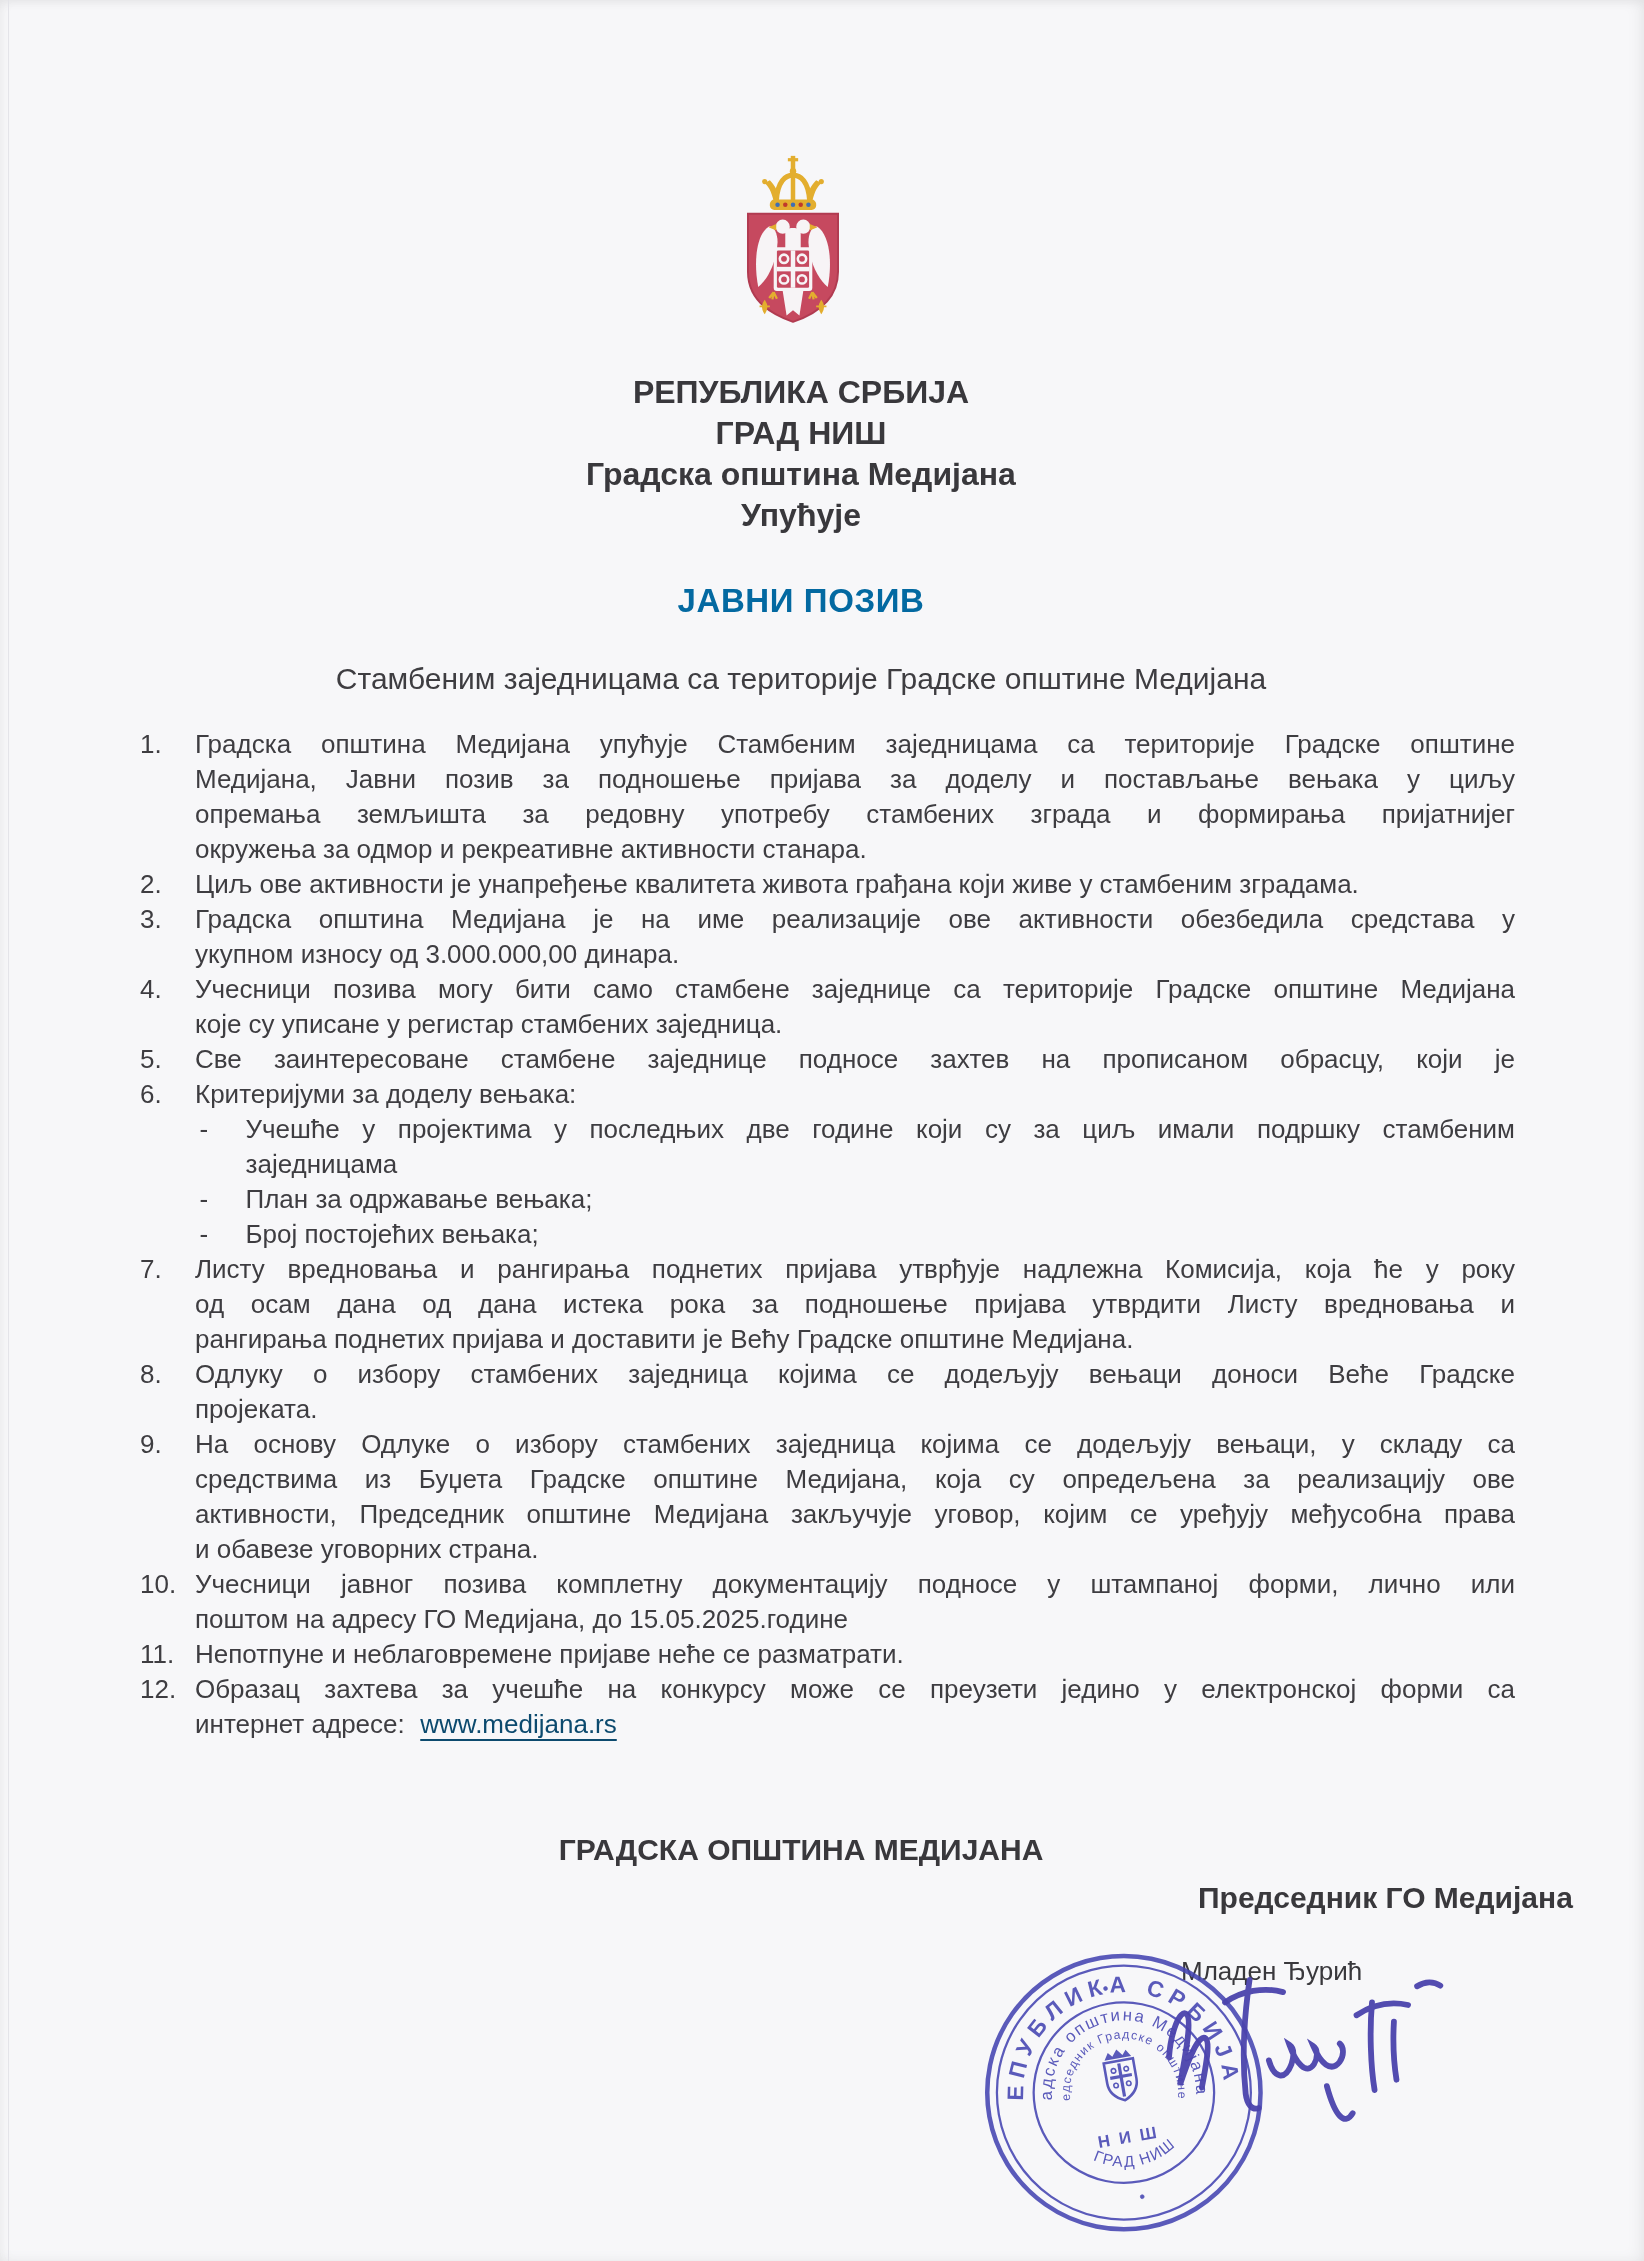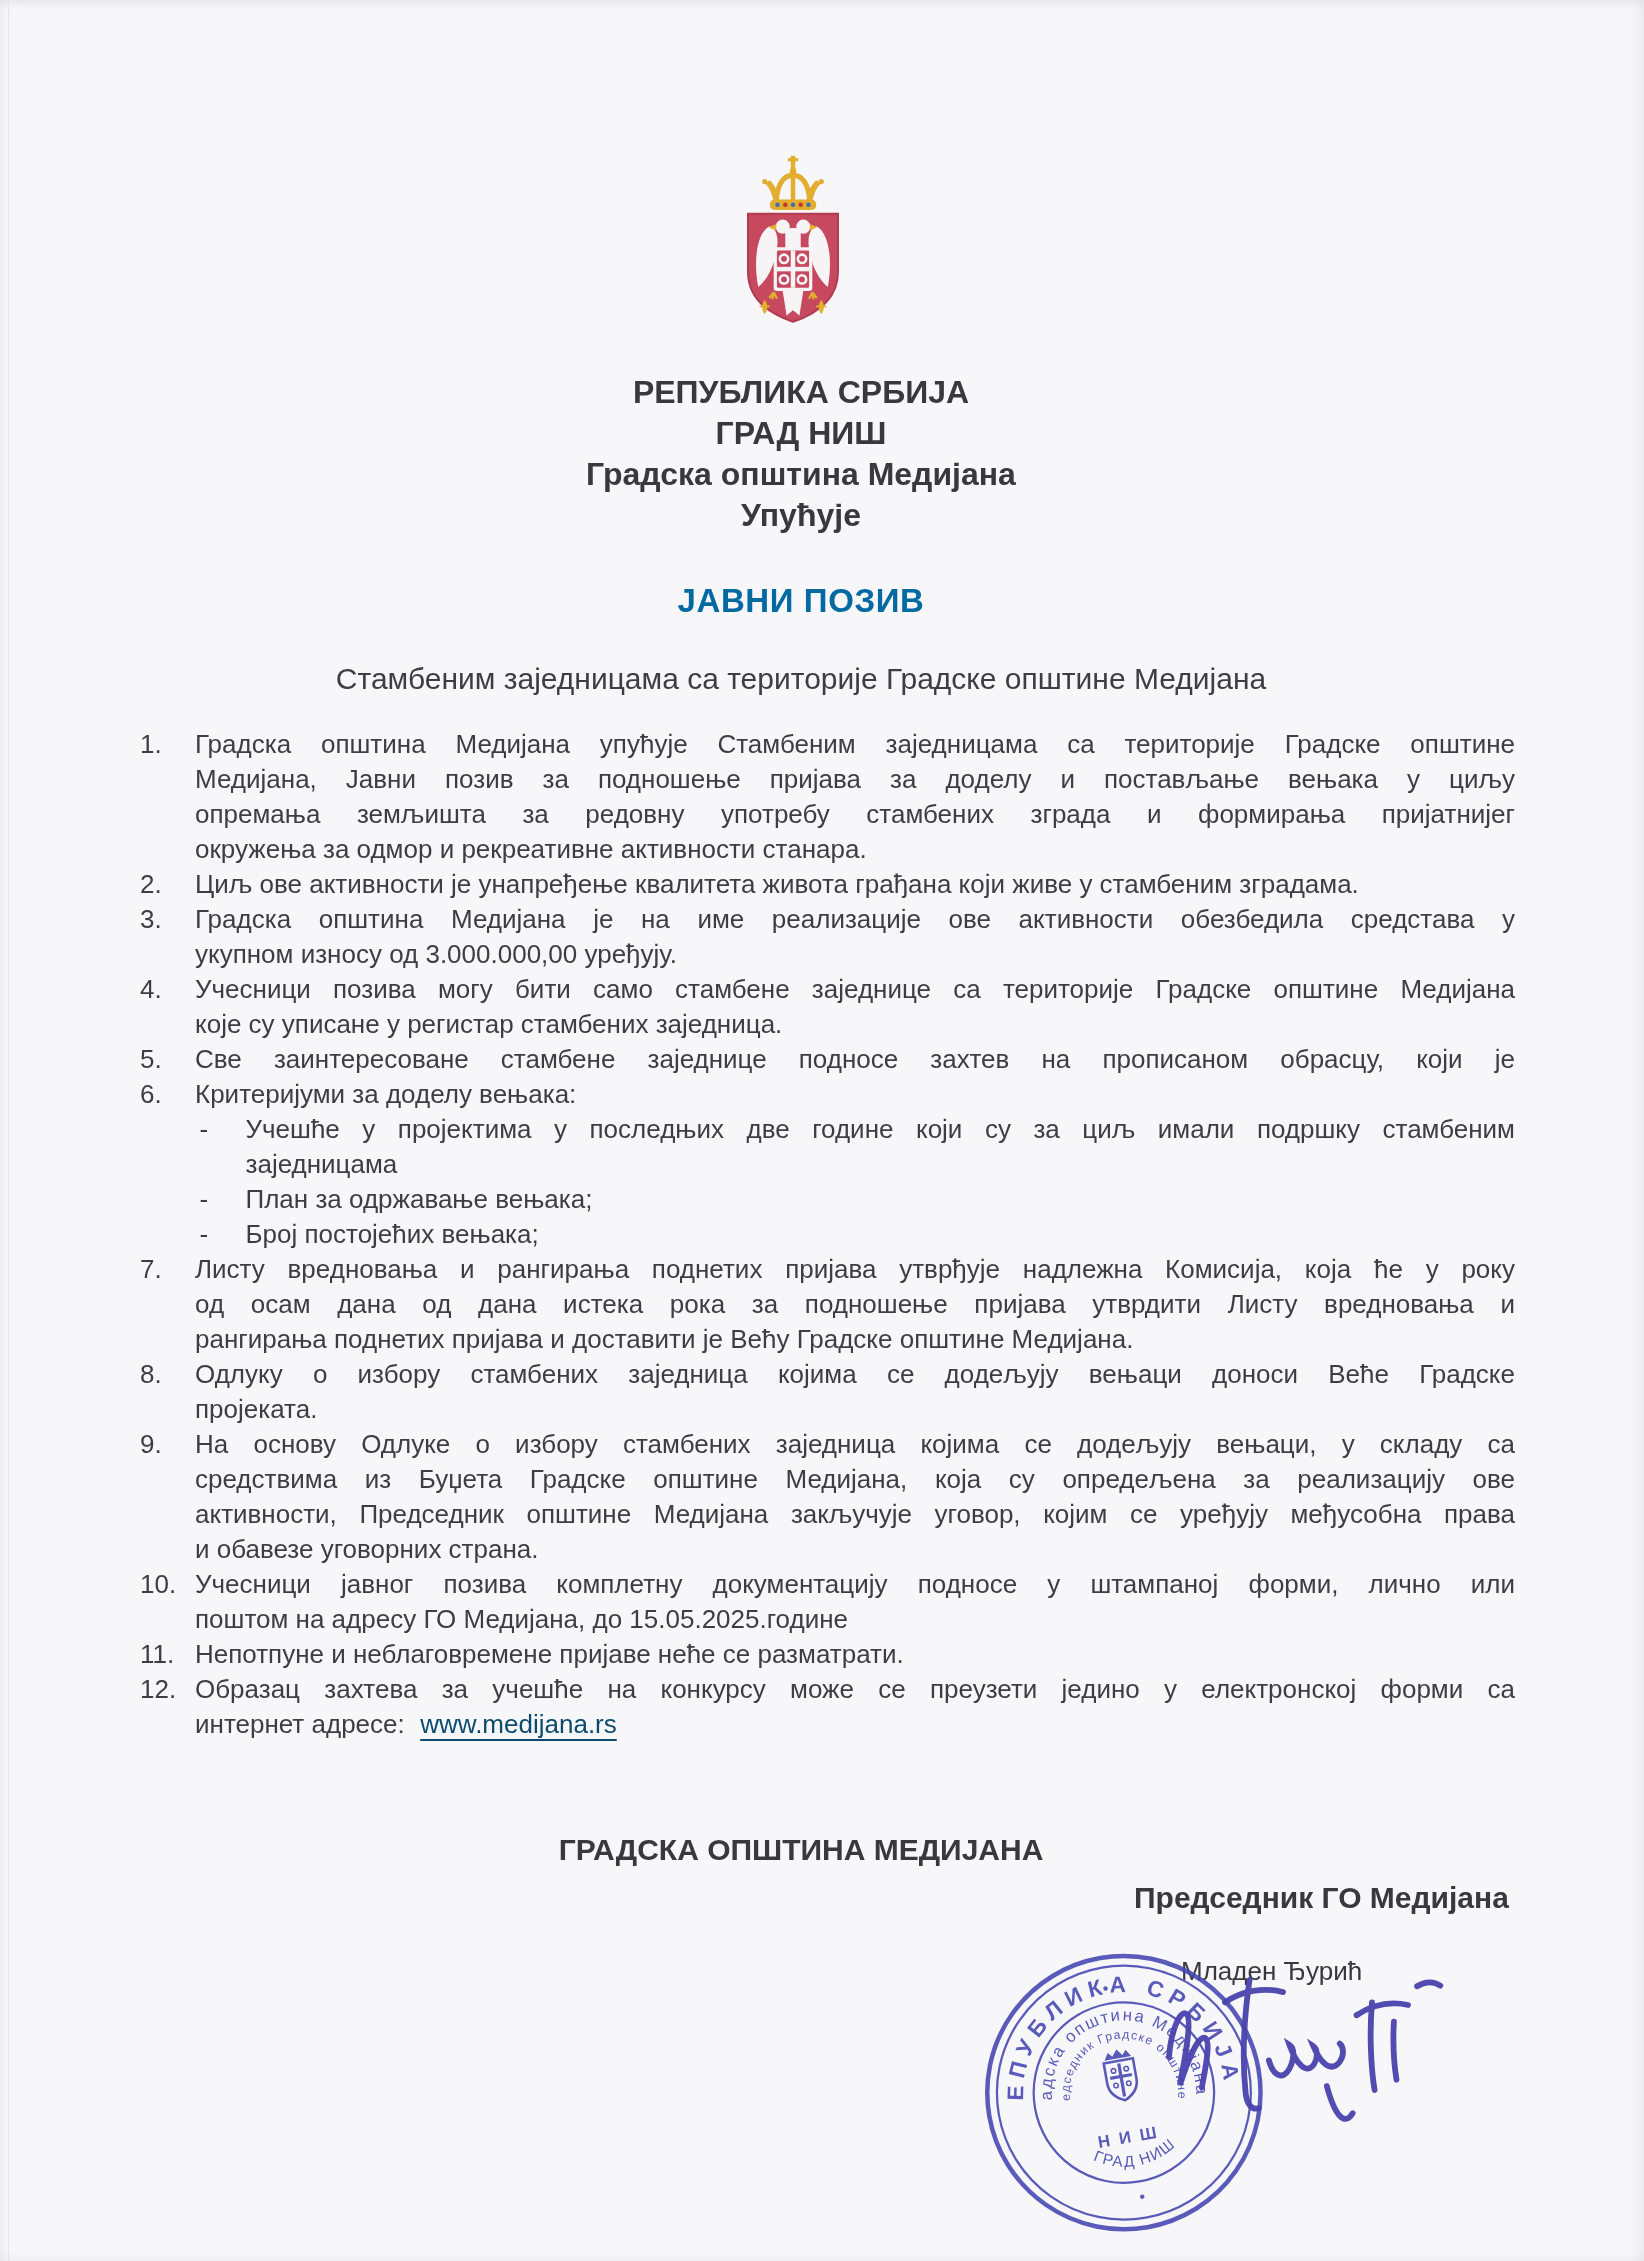--- a/index.html
+++ b/index.html
@@ -35,21 +35,21 @@
   .ll{display:block;text-align:left;}
   .subrow{display:flex;margin-left:4.5px;}
   .dash{flex:0 0 46px;}
   .subtxt{flex:1;min-width:0;}
 
   .link{
     color:#0c4a6e;text-decoration:underline;text-decoration-thickness:1.9px;
     text-underline-offset:5.8px;margin-left:15.5px;cursor:pointer;
   }
 
-  .sig-title{position:absolute;left:1134px;top:1881px;font-weight:700;font-size:30px;color:#39383c;}
+  .sig-title{position:absolute;left:1198px;top:1881px;font-weight:700;font-size:30px;color:#39383c;}
   .sig-name{position:absolute;left:1181px;top:1956px;font-weight:400;font-size:26px;color:#39383c;}
 
   .stampsvg{position:absolute;left:966px;top:1925px;}
   .stamp-ink{stroke:#4545b2;}
   .stamp-text{fill:#4545b2;font-family:"Liberation Sans",sans-serif;}
 </style>
 </head>
 <body>
 
 <div class="page">
@@ -122,21 +122,21 @@
     <li class="item">
       <span class="num">2.</span>
       <span class="txt">
           <span class="ll">Циљ ове активности је унапређење квалитета живота грађана који живе у стамбеним зградама.</span>
         </span>
     </li>
     <li class="item">
       <span class="num">3.</span>
       <span class="txt">
         <span class="jl">Градска општина Медијана је на име реализације ове активности обезбедила средстава у</span>
-        <span class="ll">укупном износу од 3.000.000,00 уређују.</span>
+        <span class="ll">укупном износу од 3.000.000,00 динара.</span>
       </span>
     </li>
     <li class="item">
       <span class="num">4.</span>
       <span class="txt">
         <span class="jl">Учесници позива могу бити само стамбене заједнице са територије Градске општине Медијана</span>
         <span class="ll">које су уписане у регистар стамбених заједница.</span>
       </span>
     </li>
     <li class="item">

